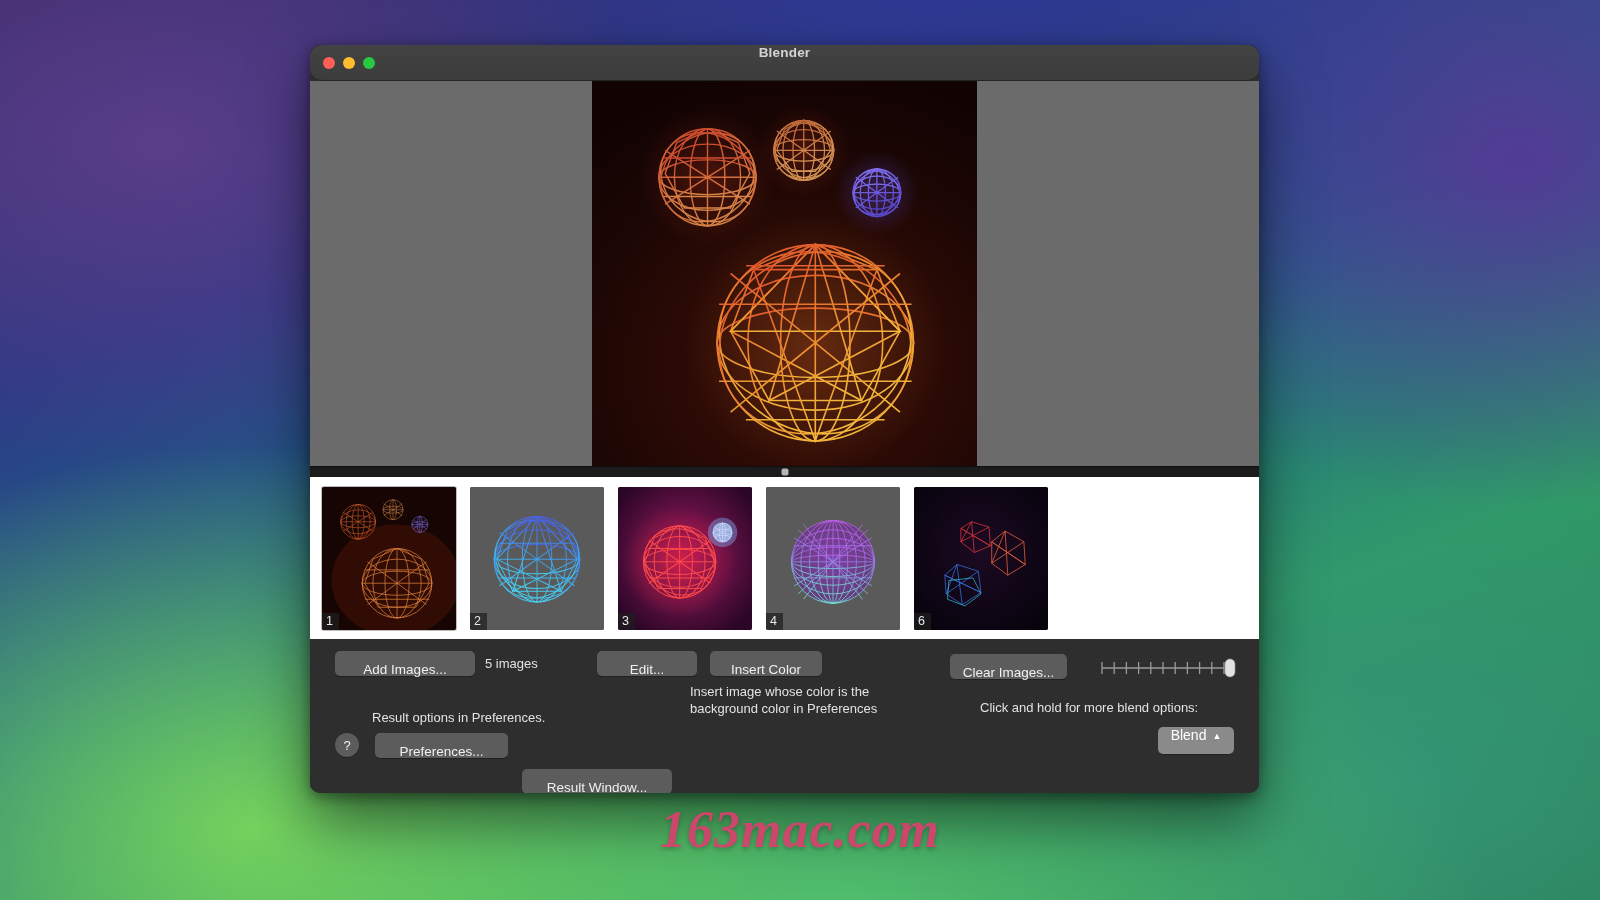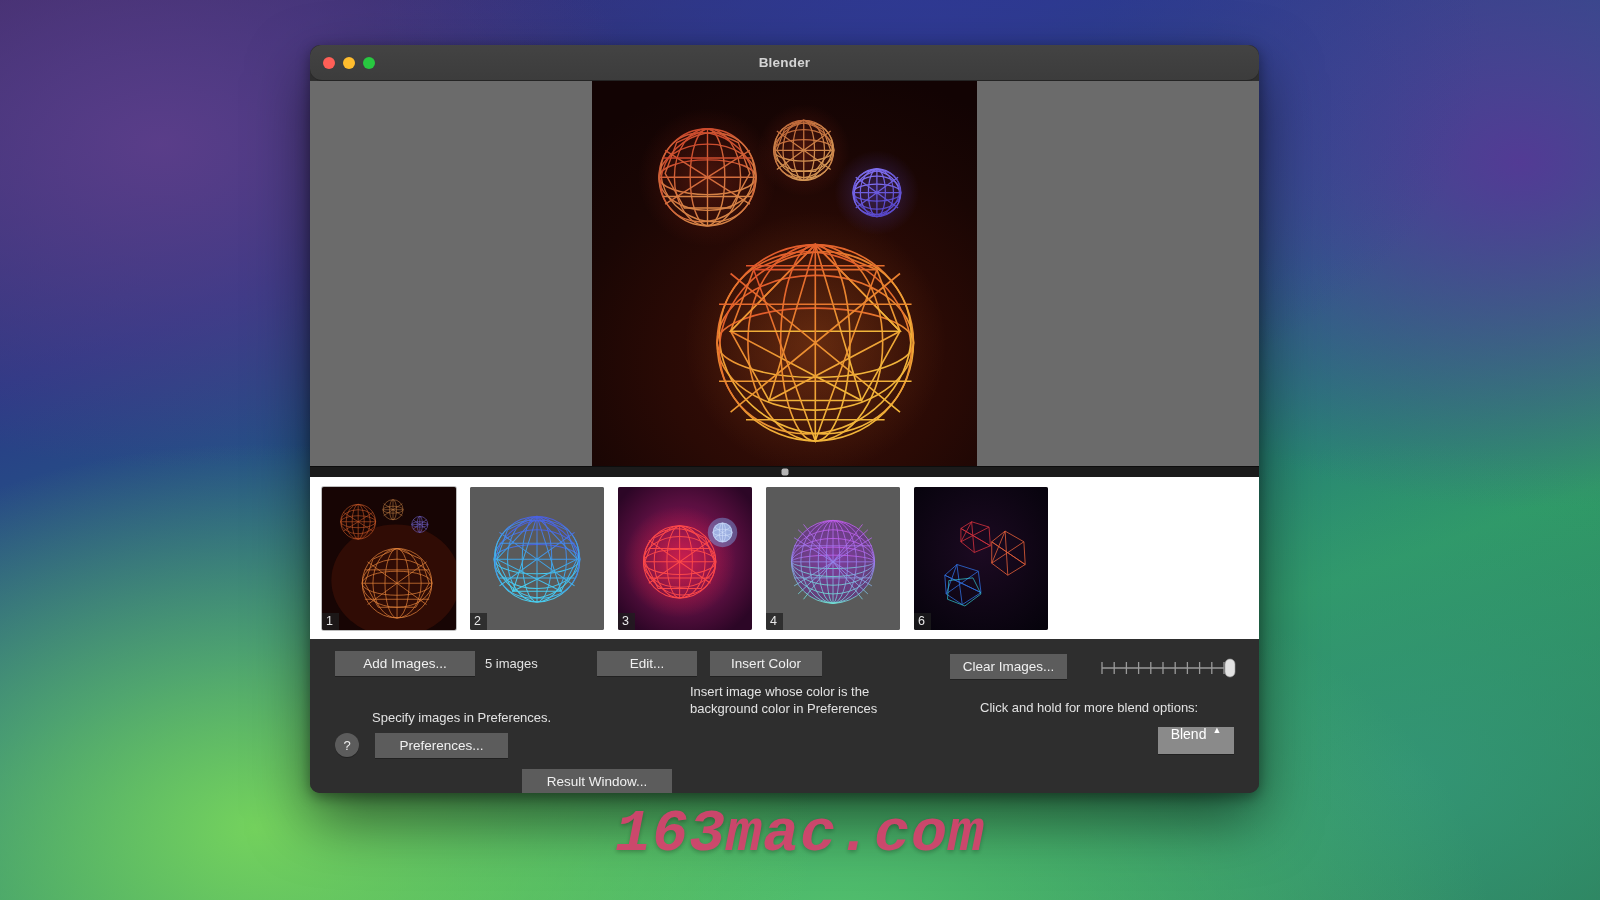--- a/index.html
+++ b/index.html
@@ -22,22 +22,22 @@
       radial-gradient(ellipse 760px 560px at 95% 18%, rgba(88,54,150,0.9) 0%, rgba(88,54,150,0) 62%),
       linear-gradient(160deg, #3b2a66 0%, #2a3a86 26%, #1f6a86 50%, #2f9a66 72%, #2c7f58 100%);
   }
 
   
   #watermark {
     position: absolute;
     left: 0; right: 0;
     top: 800px;
     text-align: center;
-    font-family: Liberation Mono, monospace;
-    font-size: 60px;
+    font-family: Liberation Serif, serif;
+    font-size: 52px;
     font-weight: bold;
     font-style: italic;
     letter-spacing: 1px;
     color: #d6426e;
     opacity: 0.93;
     text-shadow: 0 2px 4px rgba(0,0,0,0.25);
     user-select: none;
   }
 
   
@@ -54,21 +54,21 @@
   }
 
   
   #titlebar {
     position: relative;
     height: 36px;
     flex: 0 0 36px;
     background: linear-gradient(180deg, #434343 0%, #3c3c3c 100%);
     border-bottom: 1px solid #242424;
     display: flex;
-    align-items: center;
+    align-items: flex-start;
     border-radius: 12px;
   }
   .traffic {
     position: absolute;
     left: 13px; top: 50%;
     transform: translateY(-50%);
     display: flex;
     gap: 8px;
   }
   .light {
@@ -163,25 +163,25 @@
     flex: 1 1 auto;
     position: relative;
     background: #2e2e2e;
   }
 
   .btn {
     position: absolute;
     background: #5c5c5c;
     color: #f0f0f0;
     border: none;
-    border-radius: 0;
+    border-radius: 5px;
     font-family: "Liberation Sans", sans-serif;
     font-size: 13.5px;
     line-height: 1;
-    padding: 0 10px;
+    padding: 12px 10px;
     height: 25px;
     cursor: default;
     box-shadow: 0 1px 0 rgba(0,0,0,0.28);
     white-space: nowrap;
   }
 
   .lbl {
     position: absolute;
     color: #e2e2e2;
     font-size: 13px;
@@ -202,21 +202,21 @@
                    font-size: 13px; background: #5c5c5c; }
   #btn-prefs     { left: 65px;  top: 94px;  width: 133px; }
   #btn-result    { left: 212px; top: 94px;  width: 150px; margin-top: 36px; }
 
   #btn-clear     { left: 640px; top: 15px;  width: 117px; }
   #blend-slider  { position: absolute; left: 790px; top: 18px; width: 140px; height: 22px; }
   #blend-slider svg { display: block; }
   #lbl-blendhint { left: 670px; top: 60px; }
   #btn-blend     { left: 848px; top: 88px;  width: 76px; height: 27px;
                    background: #8a8a8a; color: #fff; font-size: 14px;
-                   display: flex; align-items: flex-start; justify-content: center; gap: 6px; }
+                   display: flex; align-items: flex-end; justify-content: center; gap: 6px; }
   #btn-blend .tri { font-size: 9px; position: relative; top: -1px; }
 </style>
 </head>
 <body>
 
 <div id="desktop">
 
   <div id="window">
 
     <div id="titlebar">
@@ -514,21 +514,21 @@
 
       <span class="lbl" id="lbl-count">5 images</span>
 
       <button class="btn" id="btn-edit">Edit...</button>
 
       <button class="btn" id="btn-insert">Insert Color</button>
 
       <span class="lbl" id="lbl-insert">Insert image whose color is the
 background color in Preferences</span>
 
-      <span class="lbl" id="lbl-specify">Specify images in Preferences.</span>
+      <span class="lbl" id="lbl-specify">Result options in Preferences.</span>
 
       <button class="btn" id="btn-help">?</button>
 
       <button class="btn" id="btn-prefs">Preferences...</button>
 
       <button class="btn" id="btn-result">Result Window...</button>
 
       <button class="btn" id="btn-clear">Clear Images...</button>
 
       <div id="blend-slider">

